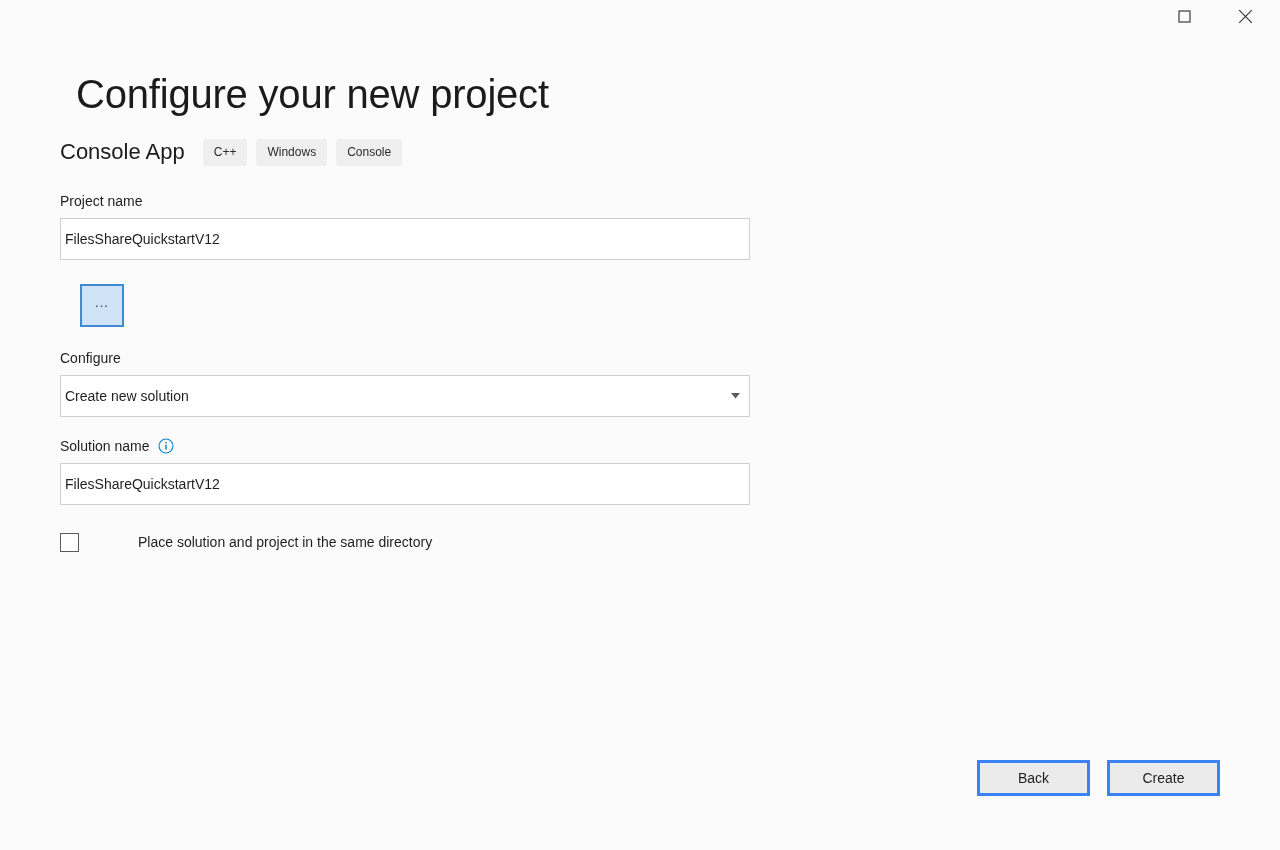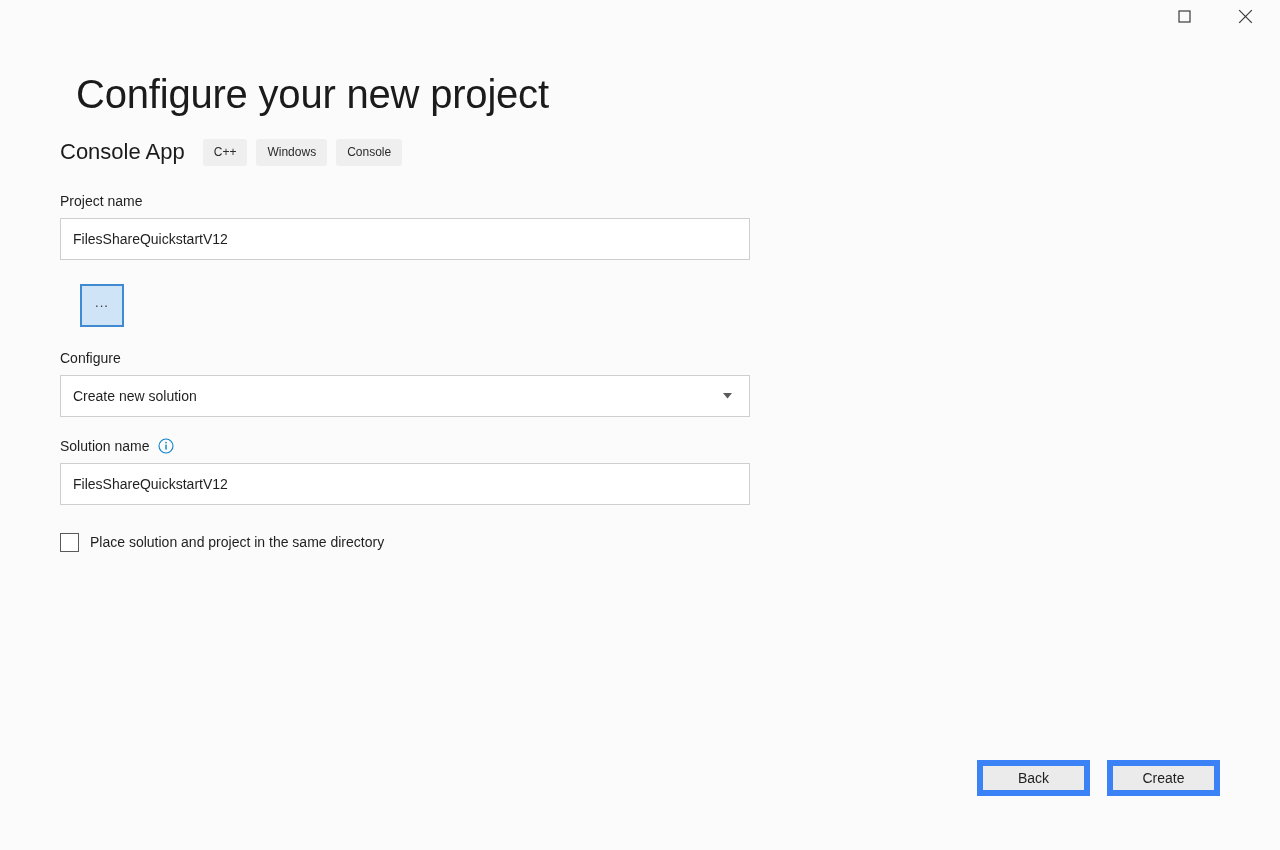--- a/index.html
+++ b/index.html
@@ -116,21 +116,21 @@
     display: flex;
     align-items: center;
   }
   .textbox, .combobox {
     width: 690px;
     height: 42px;
     background: #ffffff;
     border: 1px solid #cfcfcf;
     display: flex;
     align-items: center;
-    padding: 0 12px;
+    padding: 0 4px;
     font-size: 14px;
     color: #1f1f1f;
   }
   .textbox .value, .combobox .value {
     flex: 1;
     white-space: nowrap;
     overflow: hidden;
   }
   .combobox .arrow {
     width: 16px;
@@ -158,20 +158,21 @@
   }
 
   .spacer-24 { height: 24px; }
   .spacer-22 { height: 22px; }
   .spacer-20 { height: 20px; }
 
   .checkbox-row {
     display: flex;
     align-items: flex-end;
     margin-top: 28px;
+    gap: 48px;
   }
   .checkbox {
     width: 19px;
     height: 19px;
     border: 1px solid #5a5a5a;
     background: #ffffff;
     flex: 0 0 auto;
   }
   .checkbox-label {
     font-size: 14px;
@@ -190,21 +191,21 @@
     display: flex;
     justify-content: flex-end;
     align-items: center;
     padding-right: 60px;
     gap: 17px;
   }
   .btn {
     width: 113px;
     height: 36px;
     background: #ebebeb;
-    border: 6px solid #3b82f6;
+    border: 3px solid #3b82f6;
     font-size: 14px;
     color: #1f1f1f;
     font-family: "Liberation Sans", "DejaVu Sans", sans-serif;
     display: flex;
     align-items: center;
     justify-content: center;
     cursor: default;
   }
 </style>
 </head>

